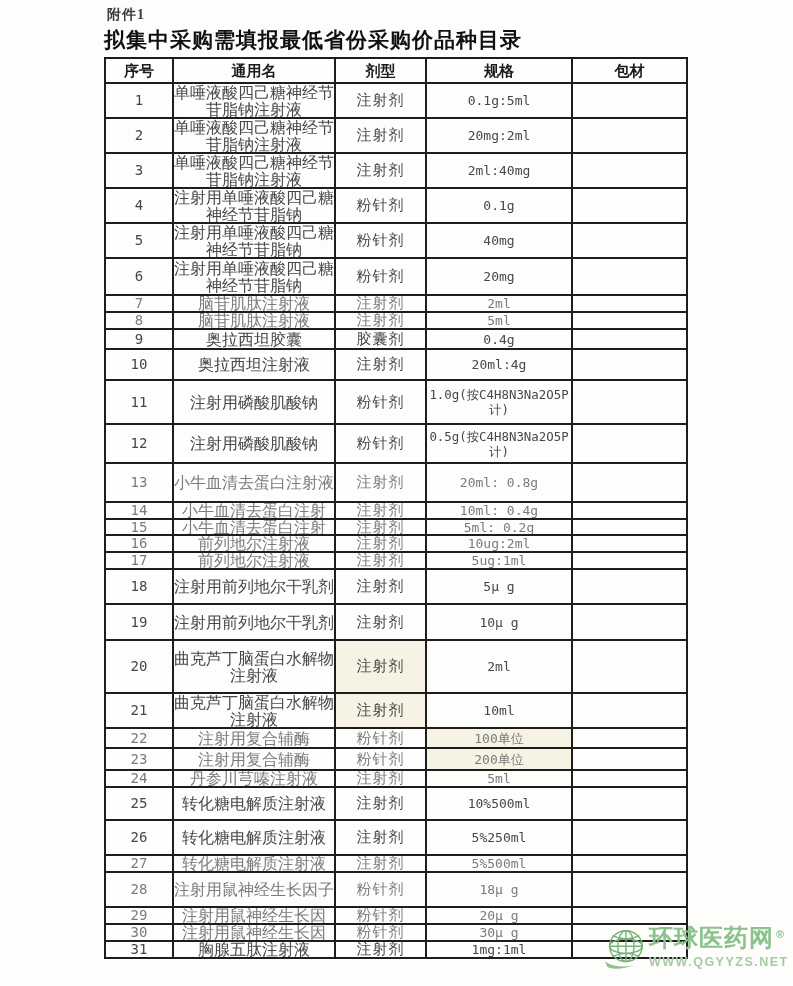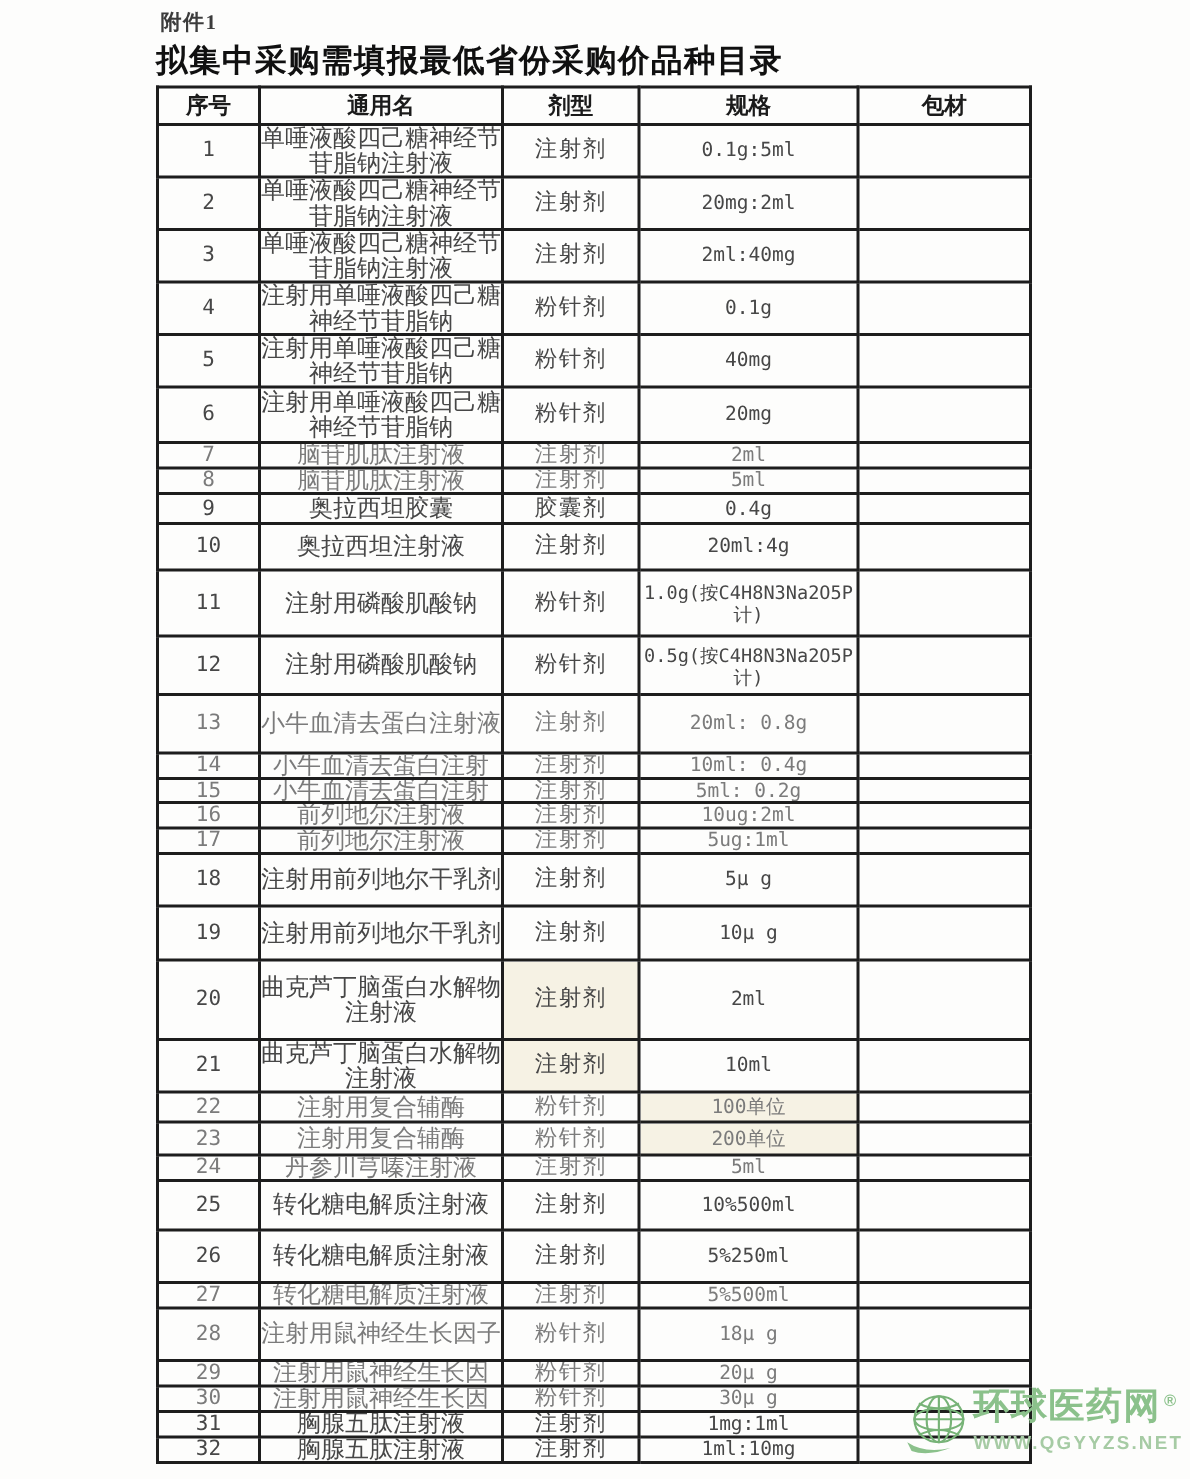--- a/index.html
+++ b/index.html
@@ -620,37 +620,20 @@
     <td class="c-form">
           <div class="box" style="height: 15px;">注射剂</div>
         </td>
     <td class="c-spec">
           <div class="box" style="height: 15px;">1mg:1ml</div>
         </td>
     <td class="c-pkg">
           <div class="box" style="height: 15px;"></div>
         </td>
   </tr>
-      <tr style="height: 17px;">
-    <td class="c-no">
-          <div class="box" style="height: 15px;">32</div>
-        </td>
-    <td class="c-name">
-          <div class="box" style="height: 15px;">胸腺五肽注射液</div>
-        </td>
-    <td class="c-form">
-          <div class="box" style="height: 15px;">注射剂</div>
-        </td>
-    <td class="c-spec">
-          <div class="box" style="height: 15px;">1ml:10mg</div>
-        </td>
-    <td class="c-pkg">
-          <div class="box" style="height: 15px;"></div>
-        </td>
-  </tr>
     </tbody>
 </table>
 
 <div class="watermark">
   <svg width="46" height="50" viewBox="0 0 48 52">
     <g fill="none" stroke="#77b377" stroke-width="1.5">
       <ellipse cx="26" cy="22" rx="17" ry="16"></ellipse>
       <ellipse cx="26" cy="22" rx="8.5" ry="16"></ellipse>
       <ellipse cx="26" cy="22" rx="17" ry="7.5"></ellipse>
       <line x1="9" y1="22" x2="43" y2="22"></line>

